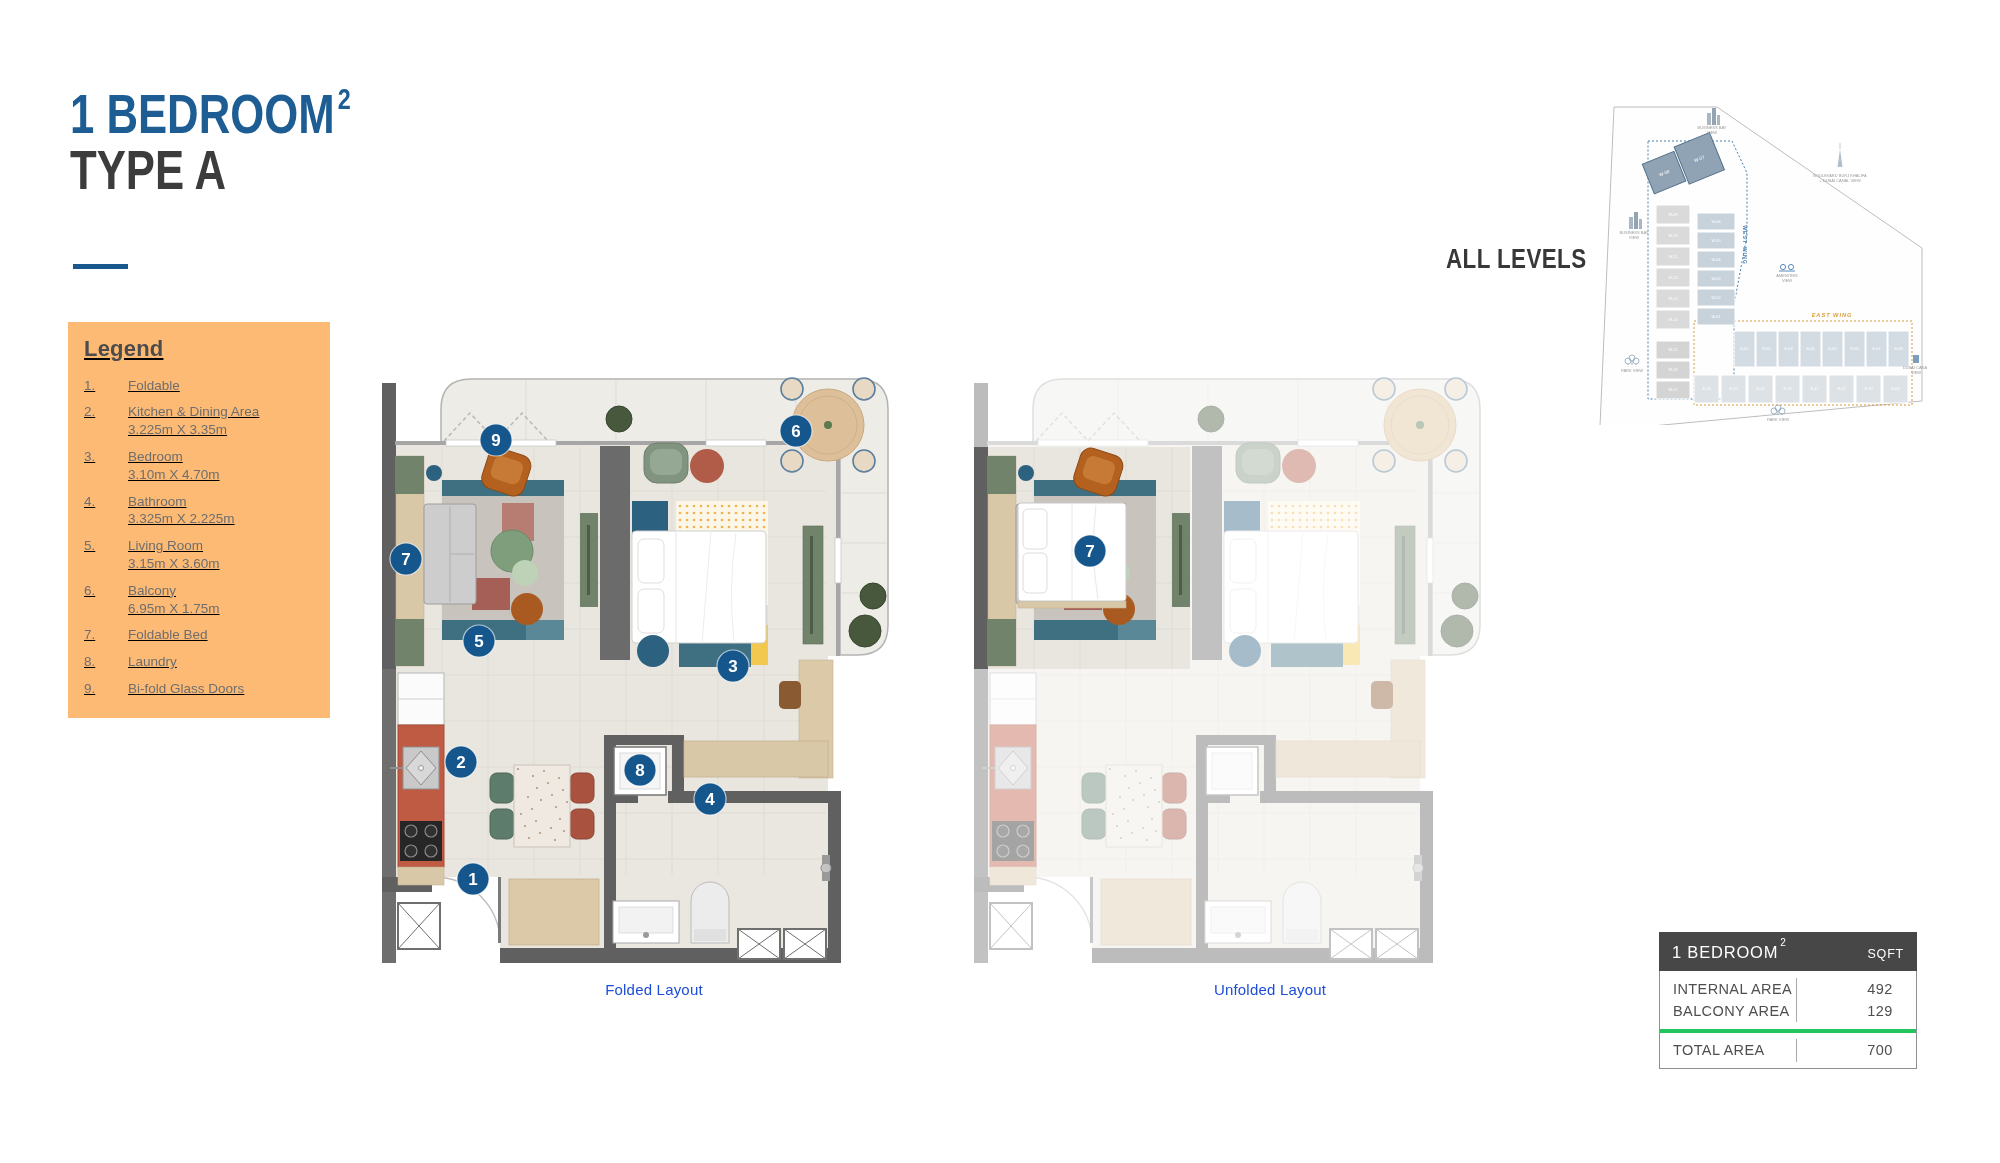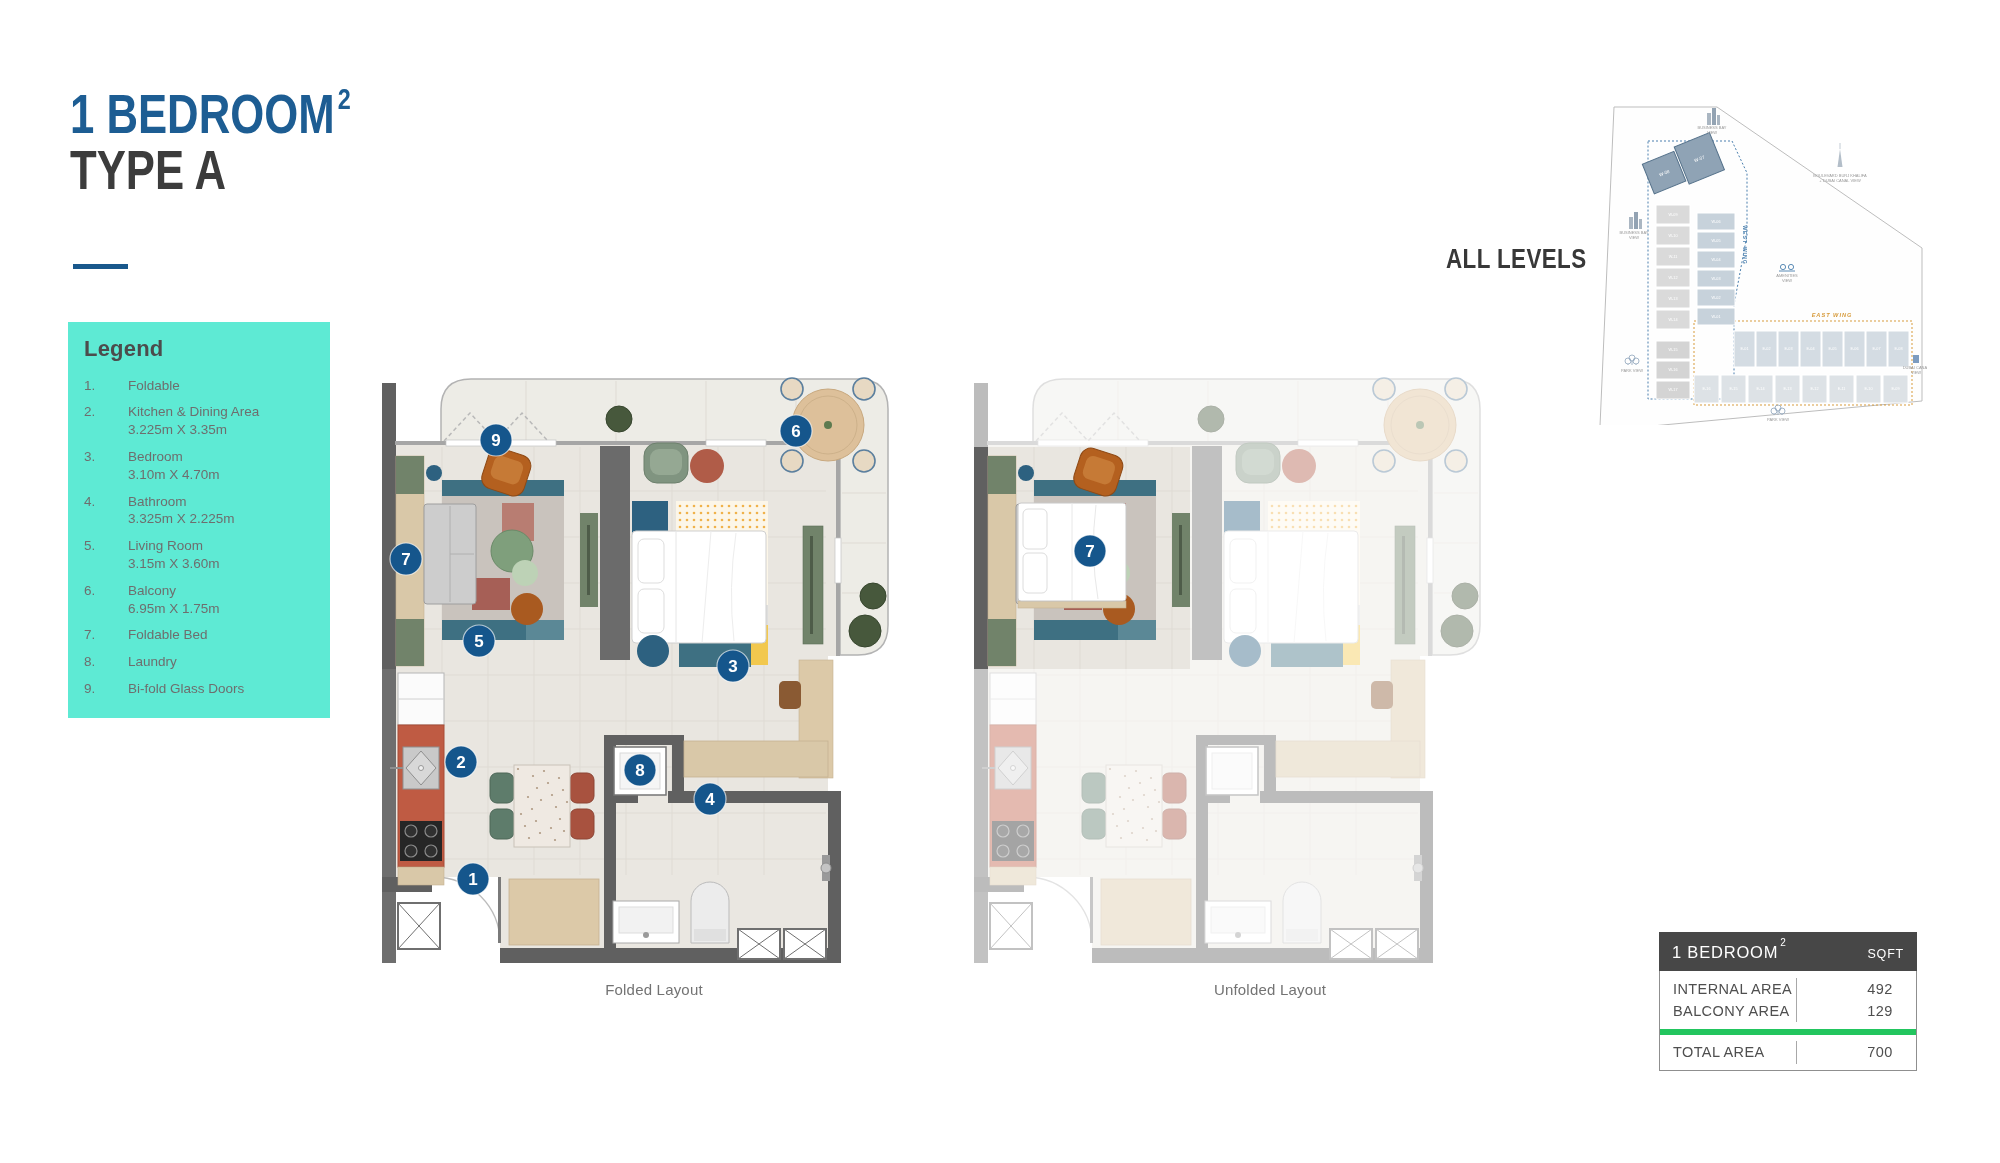--- a/index.html
+++ b/index.html
@@ -8,46 +8,46 @@
   .abs{position:absolute;}
   
   .title-block{left:70px;top:86px;}
   .title-line{font-weight:700;font-size:56px;line-height:1.0;letter-spacing:0px;
               transform:scaleX(.78);transform-origin:left top;white-space:nowrap;}
   .title-line.blue{color:#1d5d93;}
   .title-line.dark{color:#3c3c3c;}
   .title-line sup{font-size:30px;position:relative;top:-4px;left:4px;}
   .title-dash{left:73px;top:264px;width:55px;height:5px;background:#19588c;}
   
-  .legend{left:68px;top:322px;width:262px;background:#5eead4;padding:14px 0 16px 0;}
+  .legend{left:68px;top:322px;width:262px;background:#fdba74;padding:14px 0 16px 0;text-decoration:underline;}
   .legend h2{margin:0 0 10px 16px;font-size:22px;font-weight:600;color:#4c4c4c;letter-spacing:.2px;}
   .legend ul{list-style:none;margin:0;padding:0;}
   .legend li{display:flex;padding:4.5px 14px 4.5px 16px;color:#6e6e6e;font-size:13.5px;line-height:1.32;}
   .legend li .num{width:44px;flex-shrink:0;}
   .legend li .dims{display:block;}
   
   .plan{width:556px;height:600px;top:363px;}
   .plan svg{width:556px;height:600px;display:block;}
-  .plan-caption{top:981px;width:556px;text-align:center;font-size:15px;color:#737373;letter-spacing:.2px;}
+  .plan-caption{top:981px;width:556px;text-align:center;font-size:15px;color:#1d4ed8;letter-spacing:.2px;}
   
   .all-levels{left:1446px;top:243px;font-size:28px;font-weight:700;color:#383838;
               transform:scaleX(.8);transform-origin:left top;letter-spacing:.5px;white-space:nowrap;}
   .siteplan{left:1582px;top:95px;width:345px;height:330px;}
   
   .area-table{left:1659px;top:932px;width:258px;color:#4f4f4f;}
   .at-header{background:#474747;color:#ffffff;display:flex;justify-content:space-between;
              align-items:baseline;padding:10px 13px 9px 13px;font-size:16.5px;letter-spacing:.8px;}
   .at-header sup{font-size:10px;position:relative;top:-5px;left:2px;}
   .at-header .sqft{font-size:12.5px;letter-spacing:.8px;}
   .at-box{border:1px solid #8f8f8f;border-top:none;}
   .at-rows{padding:7px 0;}
   .at-row{display:flex;align-items:flex-end;font-size:14.5px;letter-spacing:.4px;line-height:1.55;}
   .at-row .lbl{flex:1;padding-left:13px;}
   .at-row .val{width:72px;text-align:center;border-left:1px solid #a8a8a8;padding-left:47px;}
-  .at-total{border-top:6px solid #22c55e;padding:6px 0;}
+  .at-total{border-top:4px solid #22c55e;padding:6px 0;}
 </style>
 </head>
 <body>
 
 <div class="abs title-block">
   <div class="title-line blue"><span>1 BEDROOM</span><sup>2</sup></div>
   <div class="title-line dark">TYPE A</div>
 </div>
 <div class="abs title-dash"></div>
 

